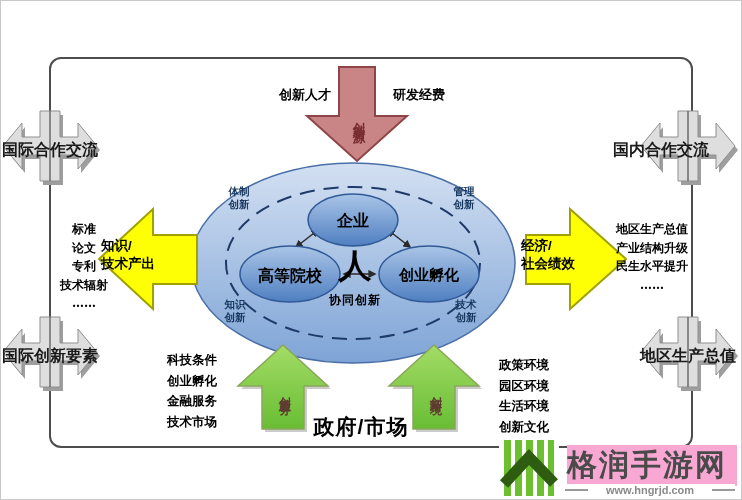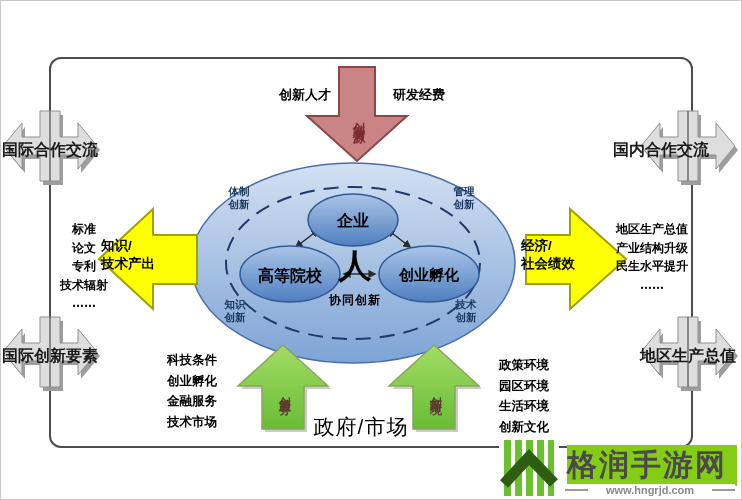--- a/index.html
+++ b/index.html
@@ -33,28 +33,28 @@
   }
   .node-label{font-weight:bold;text-align:center;color:#000;}
   #core-man{left:332px;top:243px;width:44px;font-size:33px;font-weight:bold;text-align:center;}
   #core-sub{left:318px;top:291px;width:72px;font-size:12px;font-weight:bold;text-align:center;letter-spacing:1px;}
   .big-arrow-text{
     width:84px;font-size:13.5px;font-weight:bold;
     white-space:pre-line;line-height:18px;
   }
   .item-stack{font-weight:bold;text-align:center;font-size:12px;line-height:18.5px;}
   .item-stack-lg{font-weight:bold;text-align:center;font-size:12.5px;line-height:20.5px;}
-  #gov-market{left:295px;top:412px;width:130px;font-size:21px;font-weight:normal;text-align:center;letter-spacing:1px;}
+  #gov-market{left:295px;top:412px;width:130px;font-size:21px;font-weight:bold;text-align:center;letter-spacing:1px;}
   .edge-arrow-label{width:96px;text-align:center;font-size:16px;font-weight:bold;color:#1a1a1a;}
   
   #wm-logo{left:498px;top:437px;width:60px;height:60px;background:#fff;}
   #wm-bars{position:absolute;left:5px;top:2px;right:5px;bottom:2px;
     background:repeating-linear-gradient(90deg,#6cc02f 0 7px,#ffffff 7px 11px);}
   #wm-name{left:566px;top:444px;width:170px;font-size:30px;font-weight:bold;color:#4a4a4a;
-    letter-spacing:2px;background:#84cc16;white-space:nowrap;}
+    letter-spacing:2px;background:#f9a8d4;white-space:nowrap;}
   #wm-url-row{left:564px;top:483px;width:170px;display:flex;align-items:center;gap:18px;background:#fff;}
   .wm-line{flex:1;height:2px;background:#9a9a9a;}
   #wm-url{font-size:11px;font-weight:bold;color:#8a8a8a;white-space:nowrap;}
 </style>
 </head>
 <body>
 
 <div id="stage">
 
 

